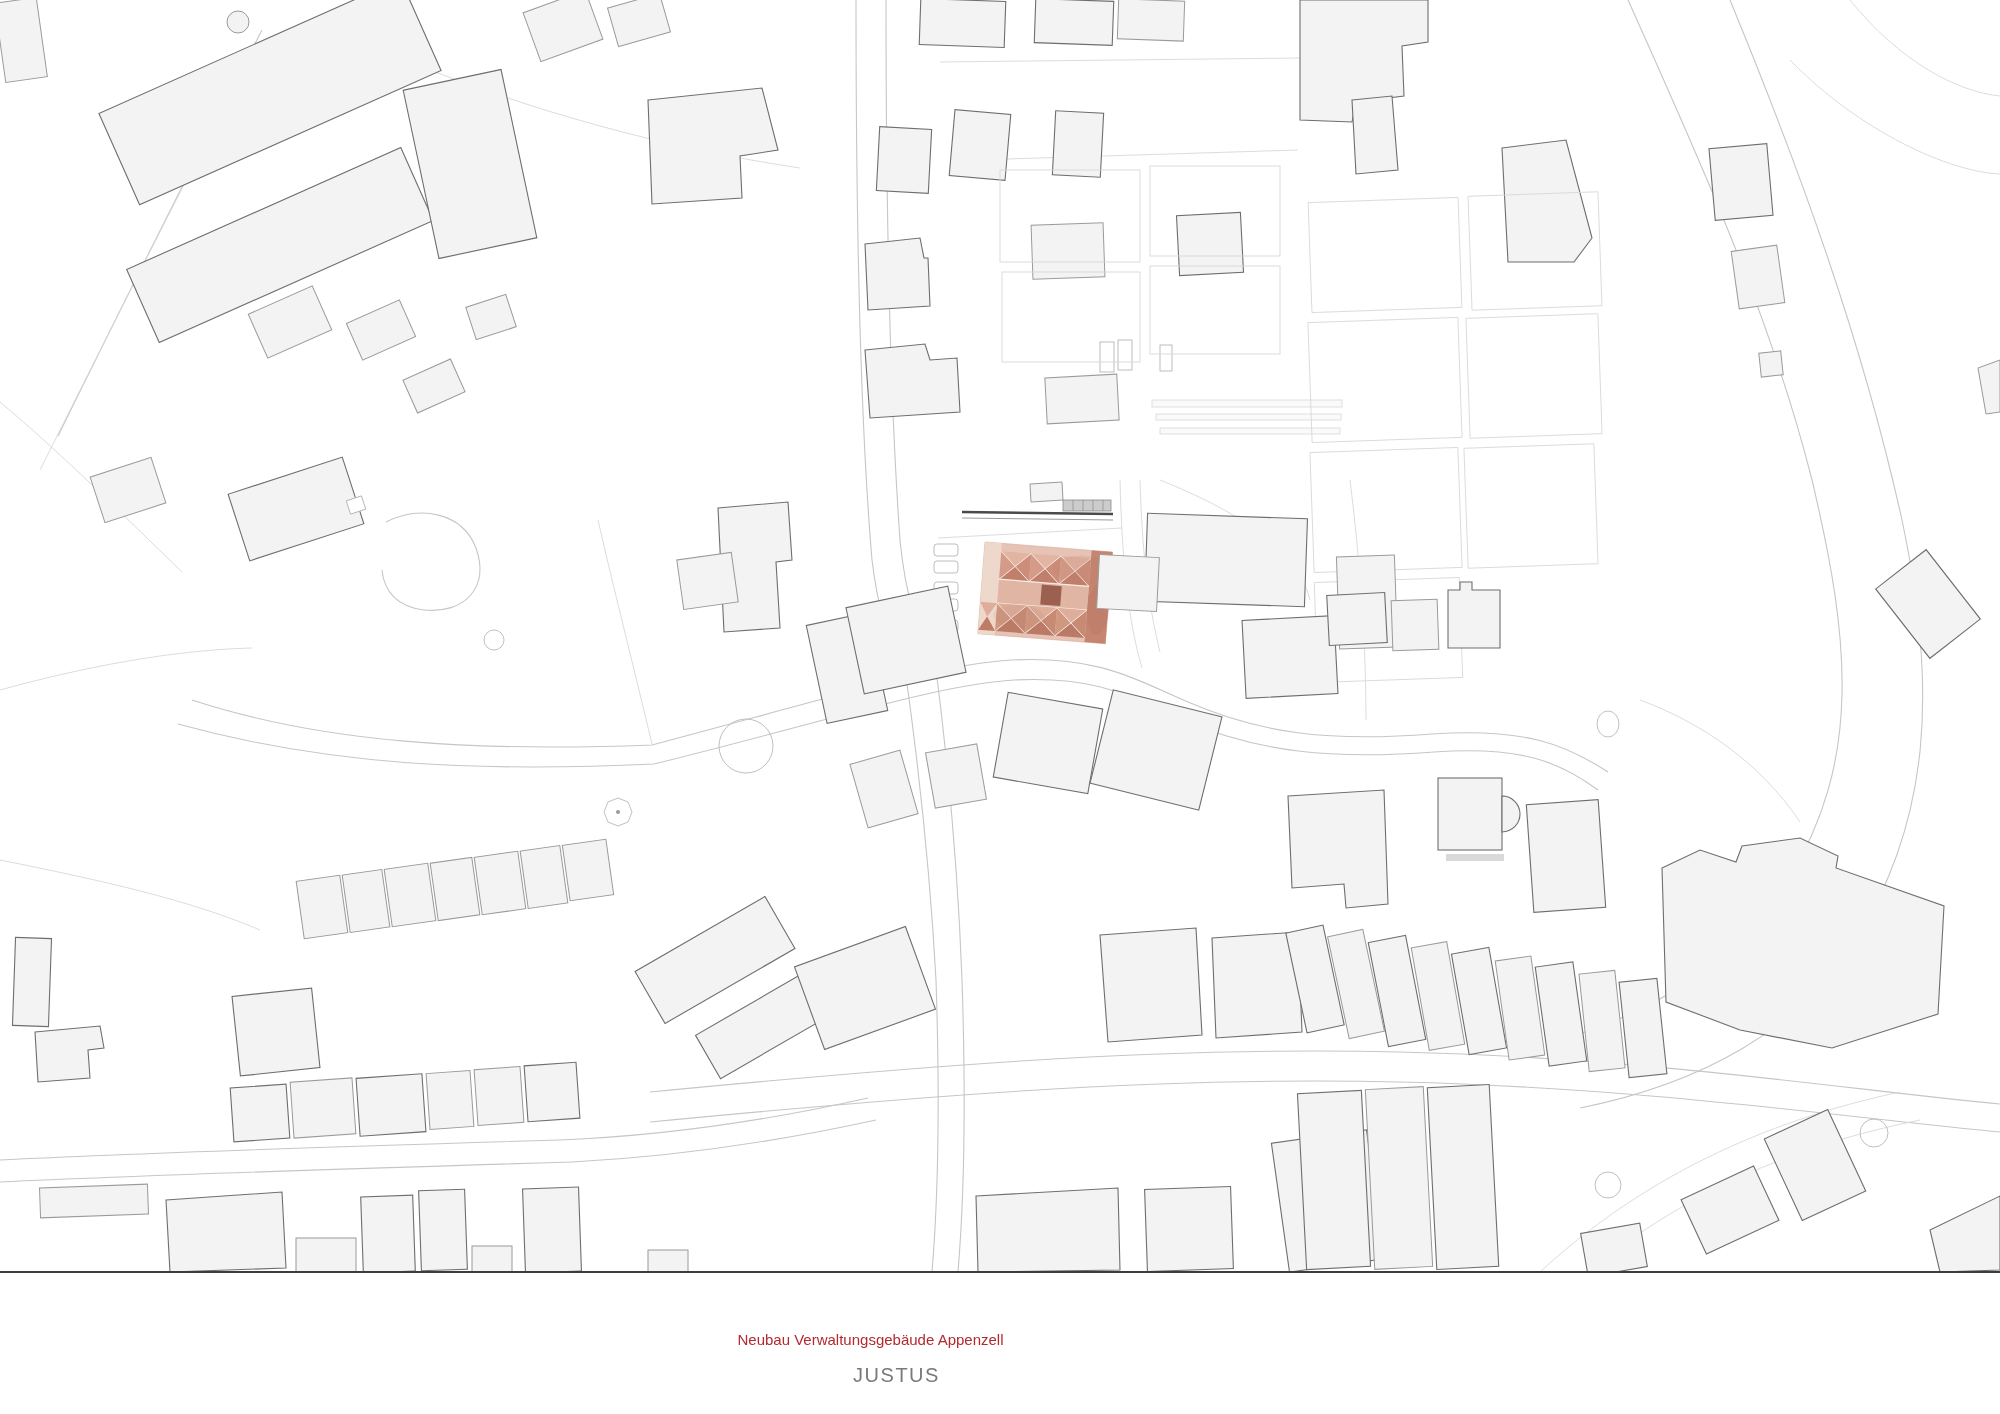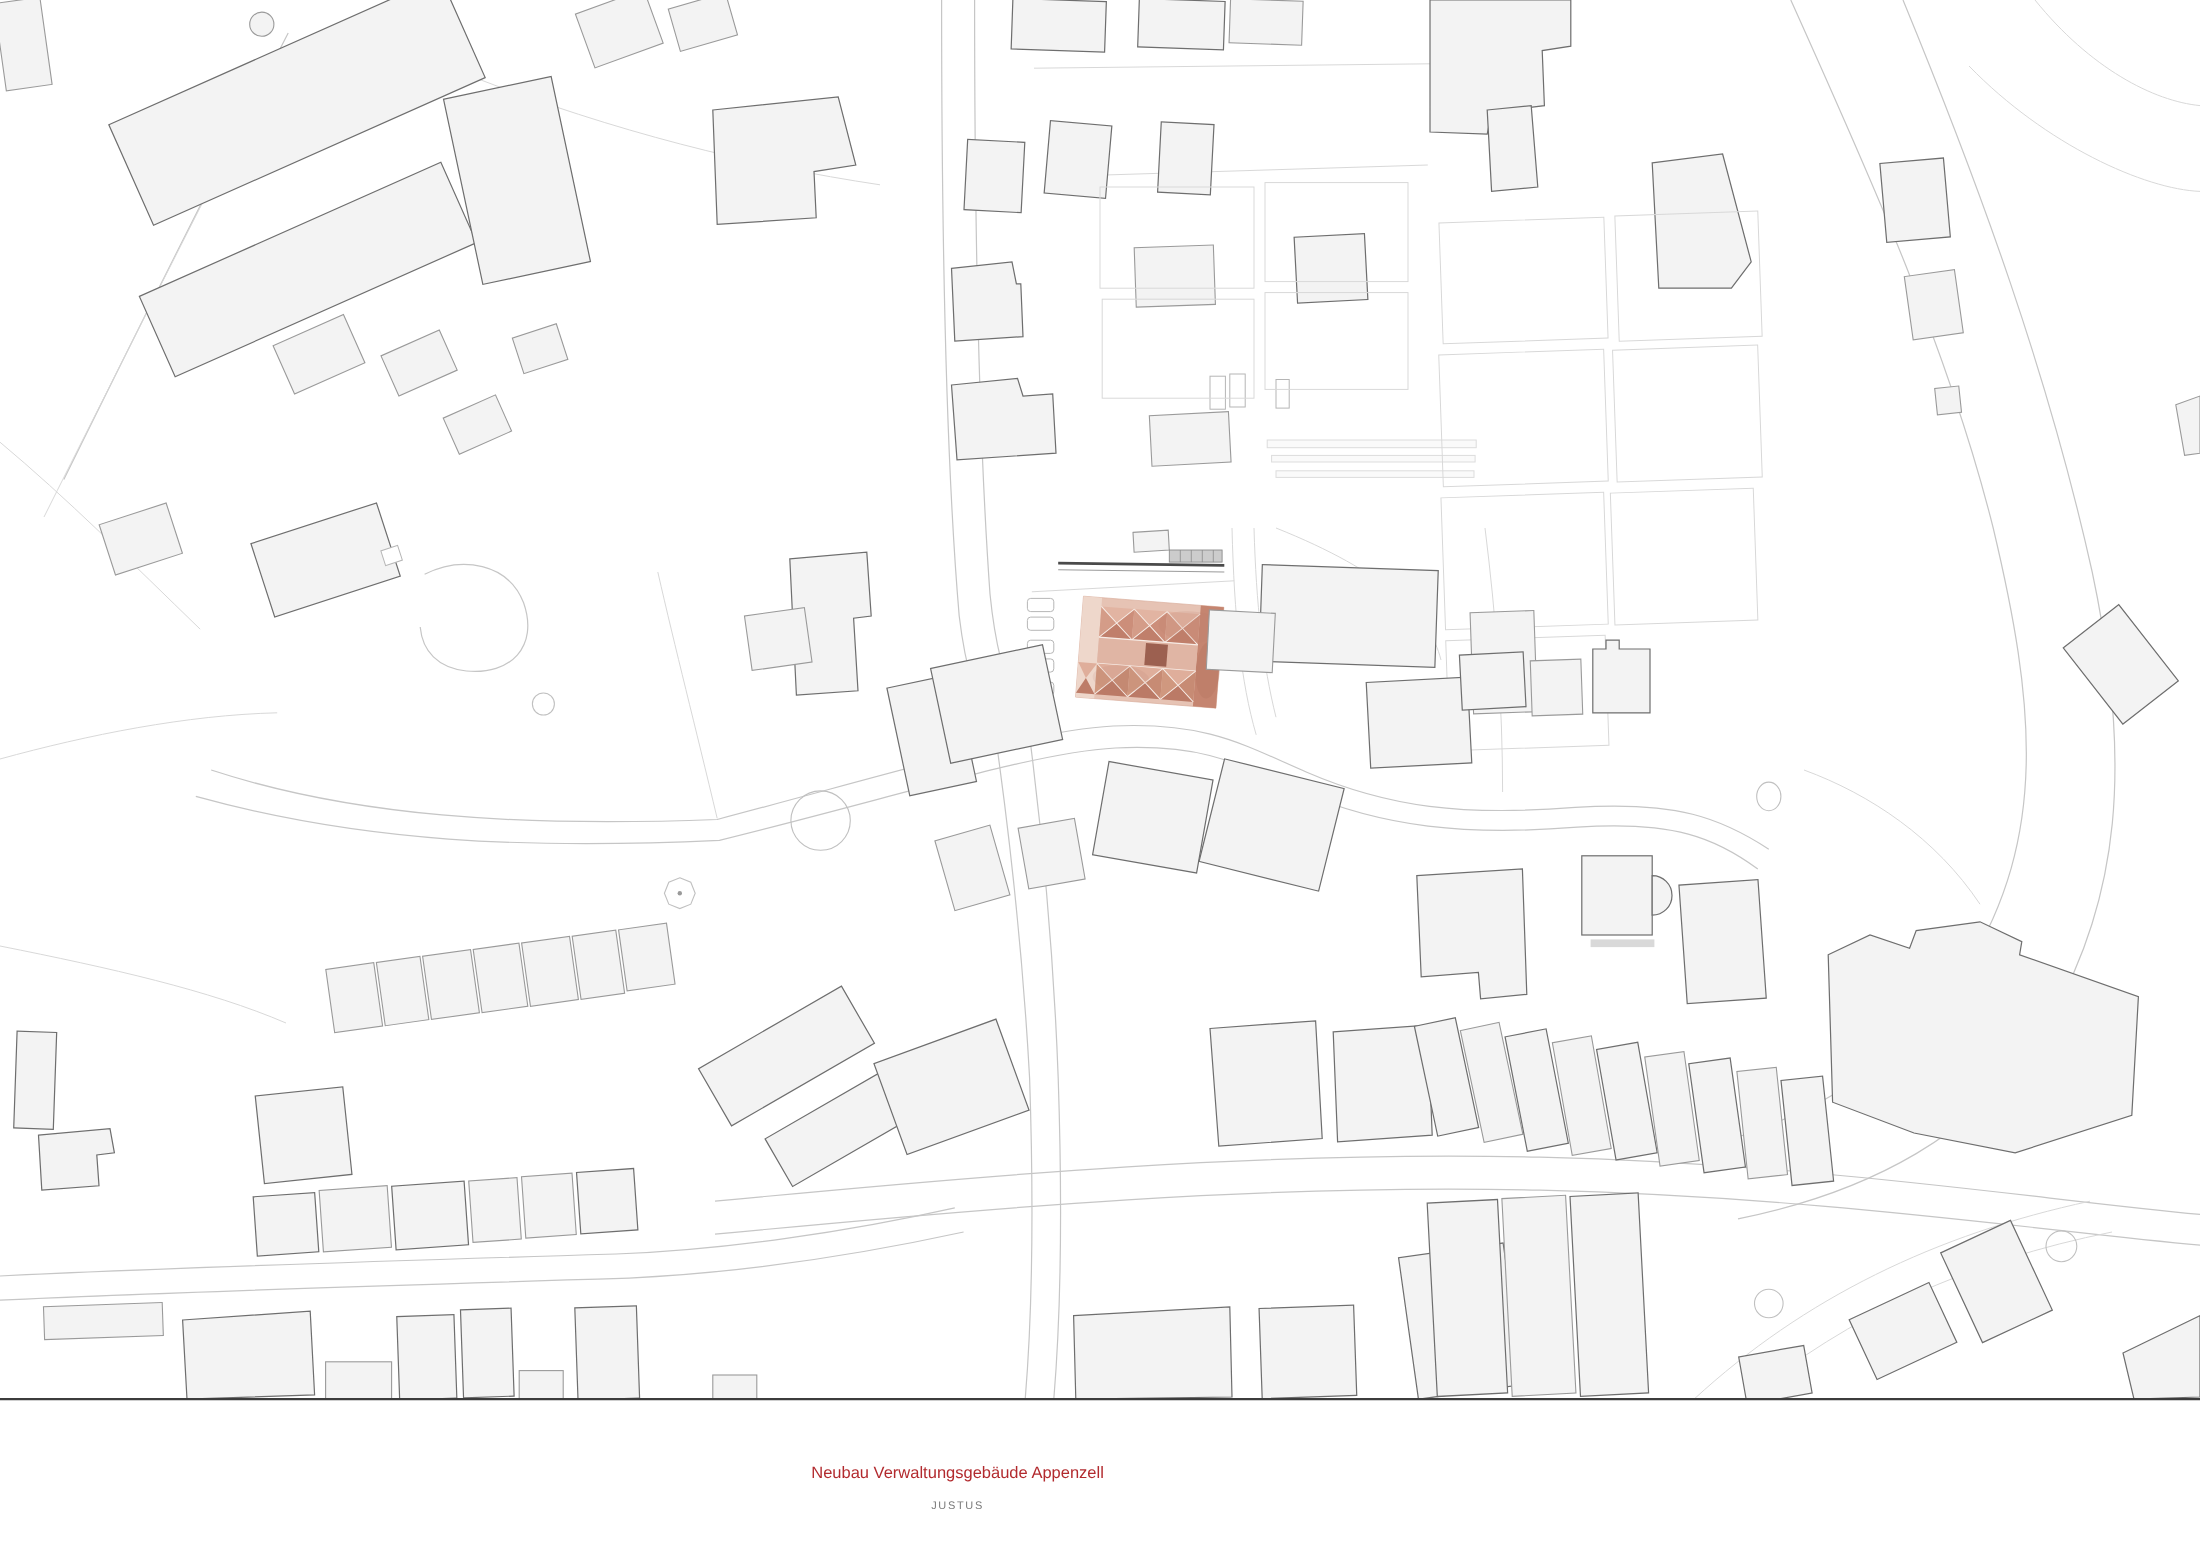--- a/index.html
+++ b/index.html
@@ -10,21 +10,21 @@
   .dark{stroke:#6e6e6e;stroke-width:1.1;}
   .parcel{fill:none;stroke:#d8d8d8;stroke-width:0.9;}
   .parcel-f{fill:#fafafa;stroke:#dcdcdc;stroke-width:0.9;}
   .road{fill:none;stroke:#c6c6c6;stroke-width:1.1;}
   .road2{fill:none;stroke:#d8d8d8;stroke-width:0.9;}
   .tree{fill:none;stroke:#c0c0c0;stroke-width:1;}
   .stall{fill:#ffffff;stroke:#b5b5b5;stroke-width:0.9;}
   .ridge{stroke:#f7ece6;stroke-width:0.9;fill:none;}
   .titleband{position:absolute;left:0;width:1741px;text-align:center;}
   #project-title{top:1331px;font-size:15px;}
-  #author-title{top:1364px;font-size:10px;letter-spacing:1.5px;}
+  #author-title{top:1364px;font-size:20px;letter-spacing:1.5px;margin-left:26px;}
 </style>
 </head>
 <body>
 
 <svg id="map" width="2000" height="1414" viewBox="0 0 2000 1414">
   <defs>
     <clipPath id="mapclip">
         <rect x="0" y="0" width="2000" height="1272"></rect>
       </clipPath>
   </defs>

